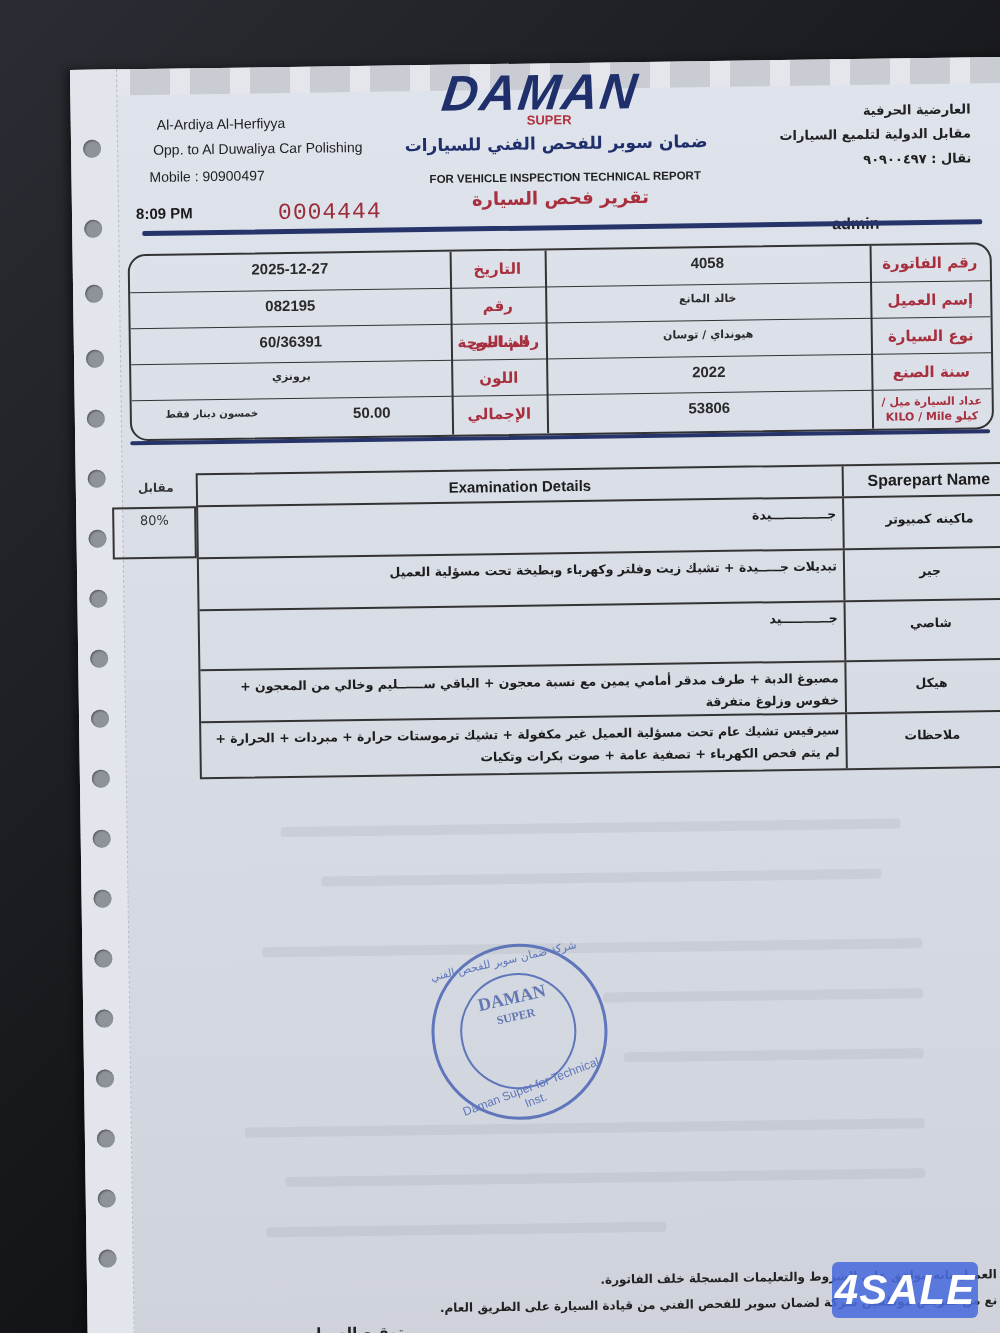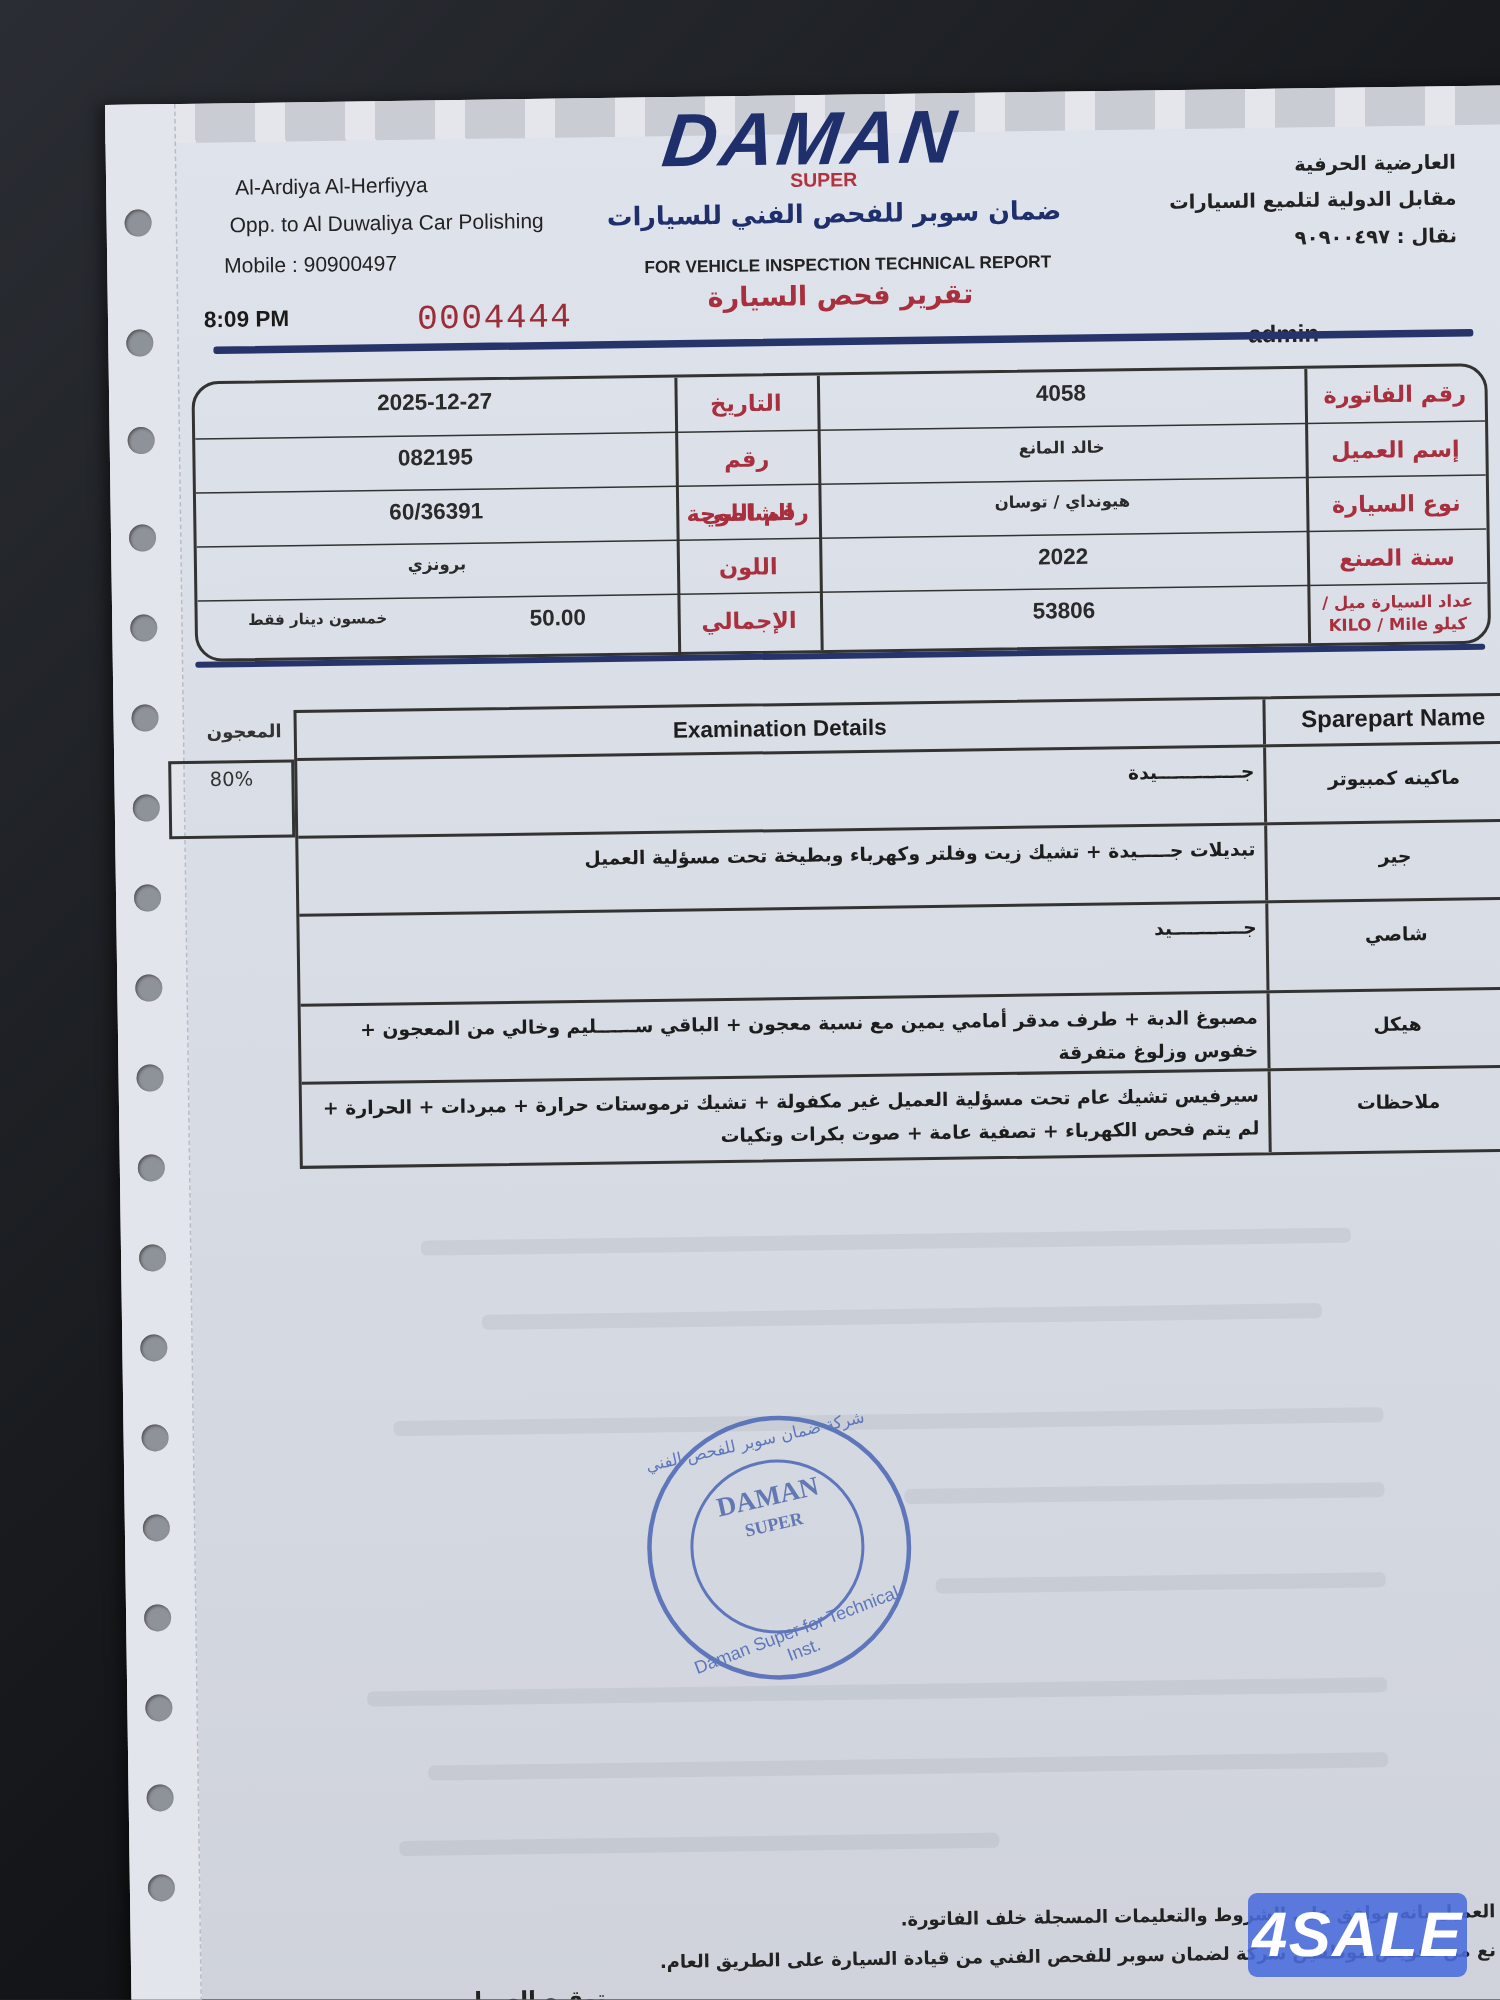--- a/index.html
+++ b/index.html
@@ -178,21 +178,21 @@
       <div class="cell val-ar" style="left:10px; width:140px; font-size:10px;">خمسون دينار فقط</div>
       <div class="cell val-en" style="left:160px; width:160px;">50.00</div>
       <div class="cell lbl-ar" style="left:320px; width:95px;">الإجمالي</div>
       <div class="cell val-en" style="left:415px; width:325px;">53806</div>
       <div class="cell lbl-ar" style="left:740px; width:120px; font-size:11px; line-height:15px; padding-top:4px;">عداد السيارة ميل / كيلو KILO / Mile</div>
     </div>
   </div>
 
   <div class="blue-bar" style="left:55px; top:372px; width:860px; height:4px;"></div>
 
-  <div class="abs pct-label" style="left:62px; top:412px;">المعجون</div>
+  <div class="abs pct-label" style="left:62px; top:412px;">مقابل</div>
   <div class="pct-box" style="left:36px; top:438px; width:84px; height:52px;">80%</div>
 
   <div class="exam-table">
     <div class="exam-row head">
       <div class="exam-detail">Examination Details</div>
       <div class="exam-part">Sparepart Name</div>
     </div>
     <div class="exam-row" style="height:50px;">
       <div class="exam-detail">جـــــــــــــيدة</div>
       <div class="exam-part">ماكينه كمبيوتر</div>

